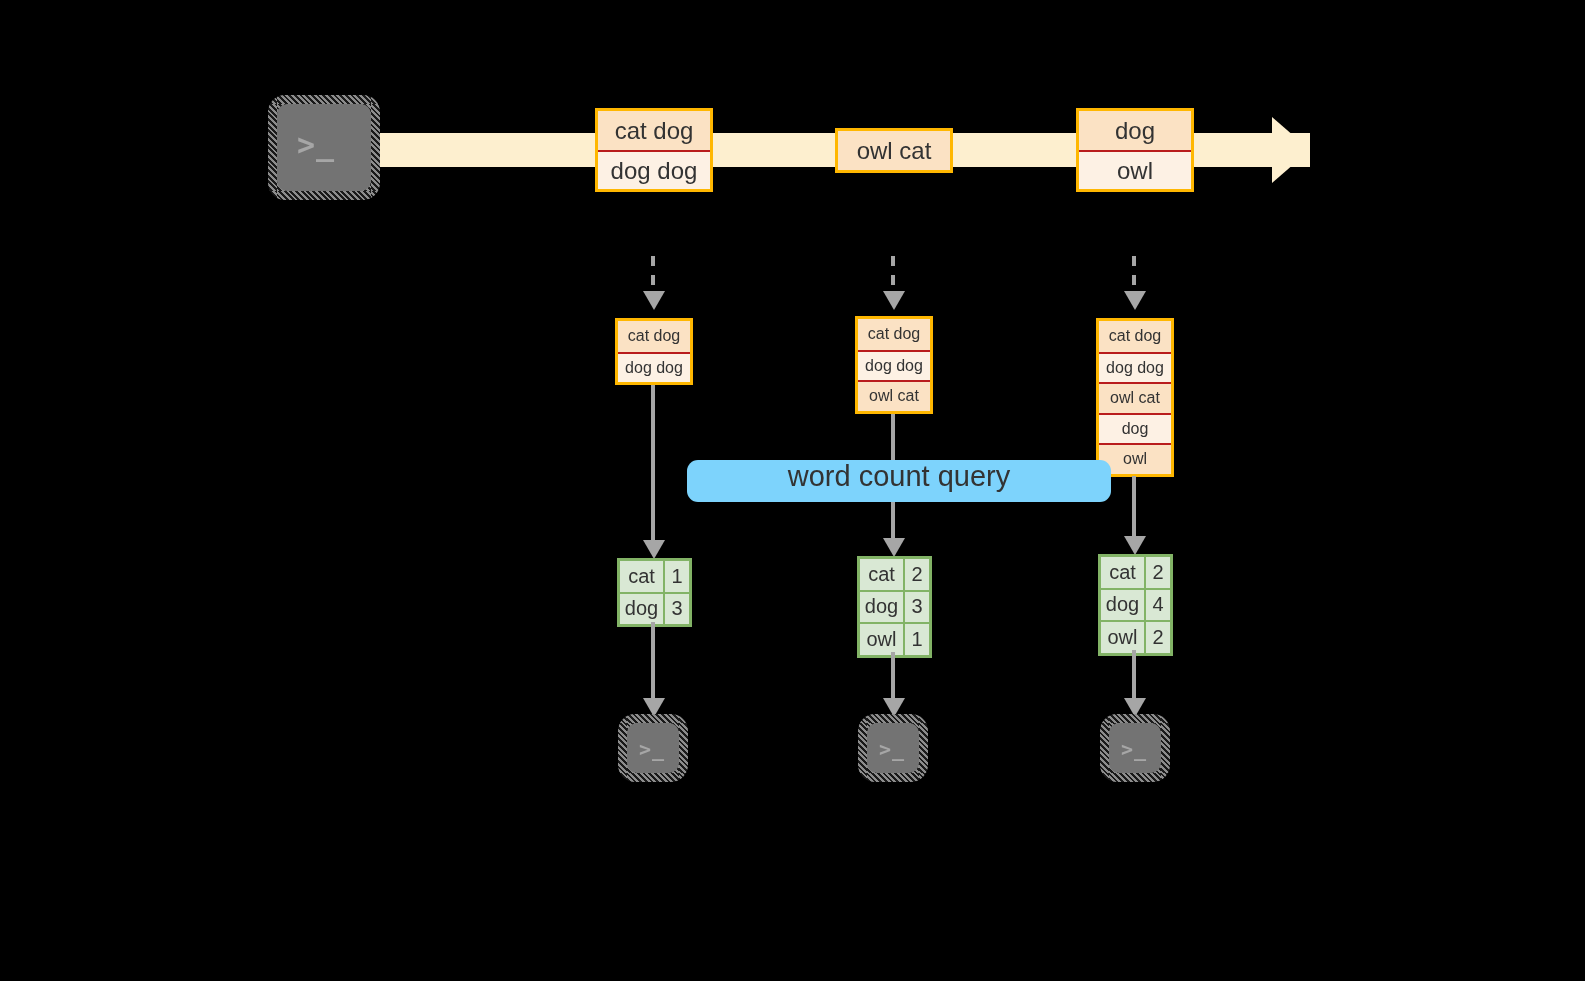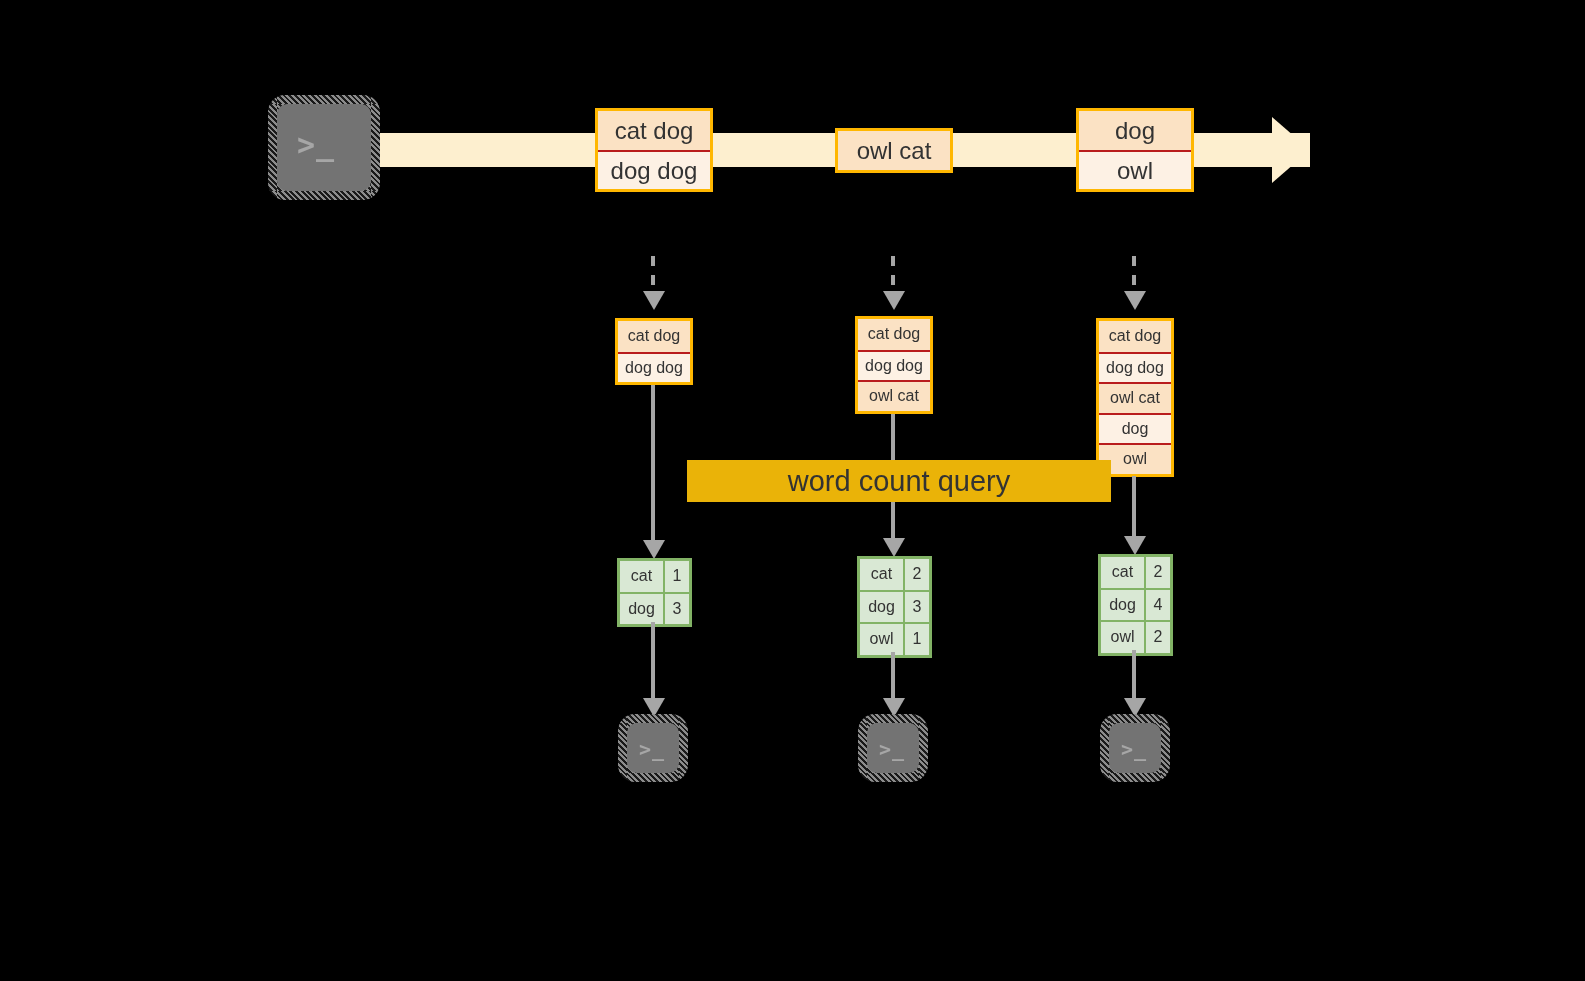--- a/index.html
+++ b/index.html
@@ -103,21 +103,21 @@
     height: 30.5px;
   }
   .resulttbl .trow + .trow {
     border-top: 2.5px solid #82b366;
   }
   .resulttbl .tcell {
     box-sizing: border-box;
     display: flex;
     align-items: center;
     justify-content: center;
-    font-size: 16px;
+    font-size: 20px;
     color: #333333;
     background: #d9e8d4;
   }
   .resulttbl .tcell.key {
     flex: 0 0 43px;
   }
   .resulttbl .tcell.val {
     flex: 1 1 auto;
     border-left: 2.5px solid #82b366;
   }
@@ -138,24 +138,25 @@
     width: 0;
     height: 0;
     border-left: 11px solid transparent;
     border-right: 11px solid transparent;
     border-top: 19px solid #a6a6a6;
   }
 
   
   .query-band {
     position: absolute;
-    background: #eab308;
-    display: flex;
-    align-items: center;
+    background: #7dd3fc;
+    display: flex;
+    align-items: flex-start;
     justify-content: center;
+    border-radius: 11px;
   }
   .query-band .label {
     font-size: 29px;
     color: #333333;
     white-space: nowrap;
   }
 </style>
 </head>
 <body>
 

